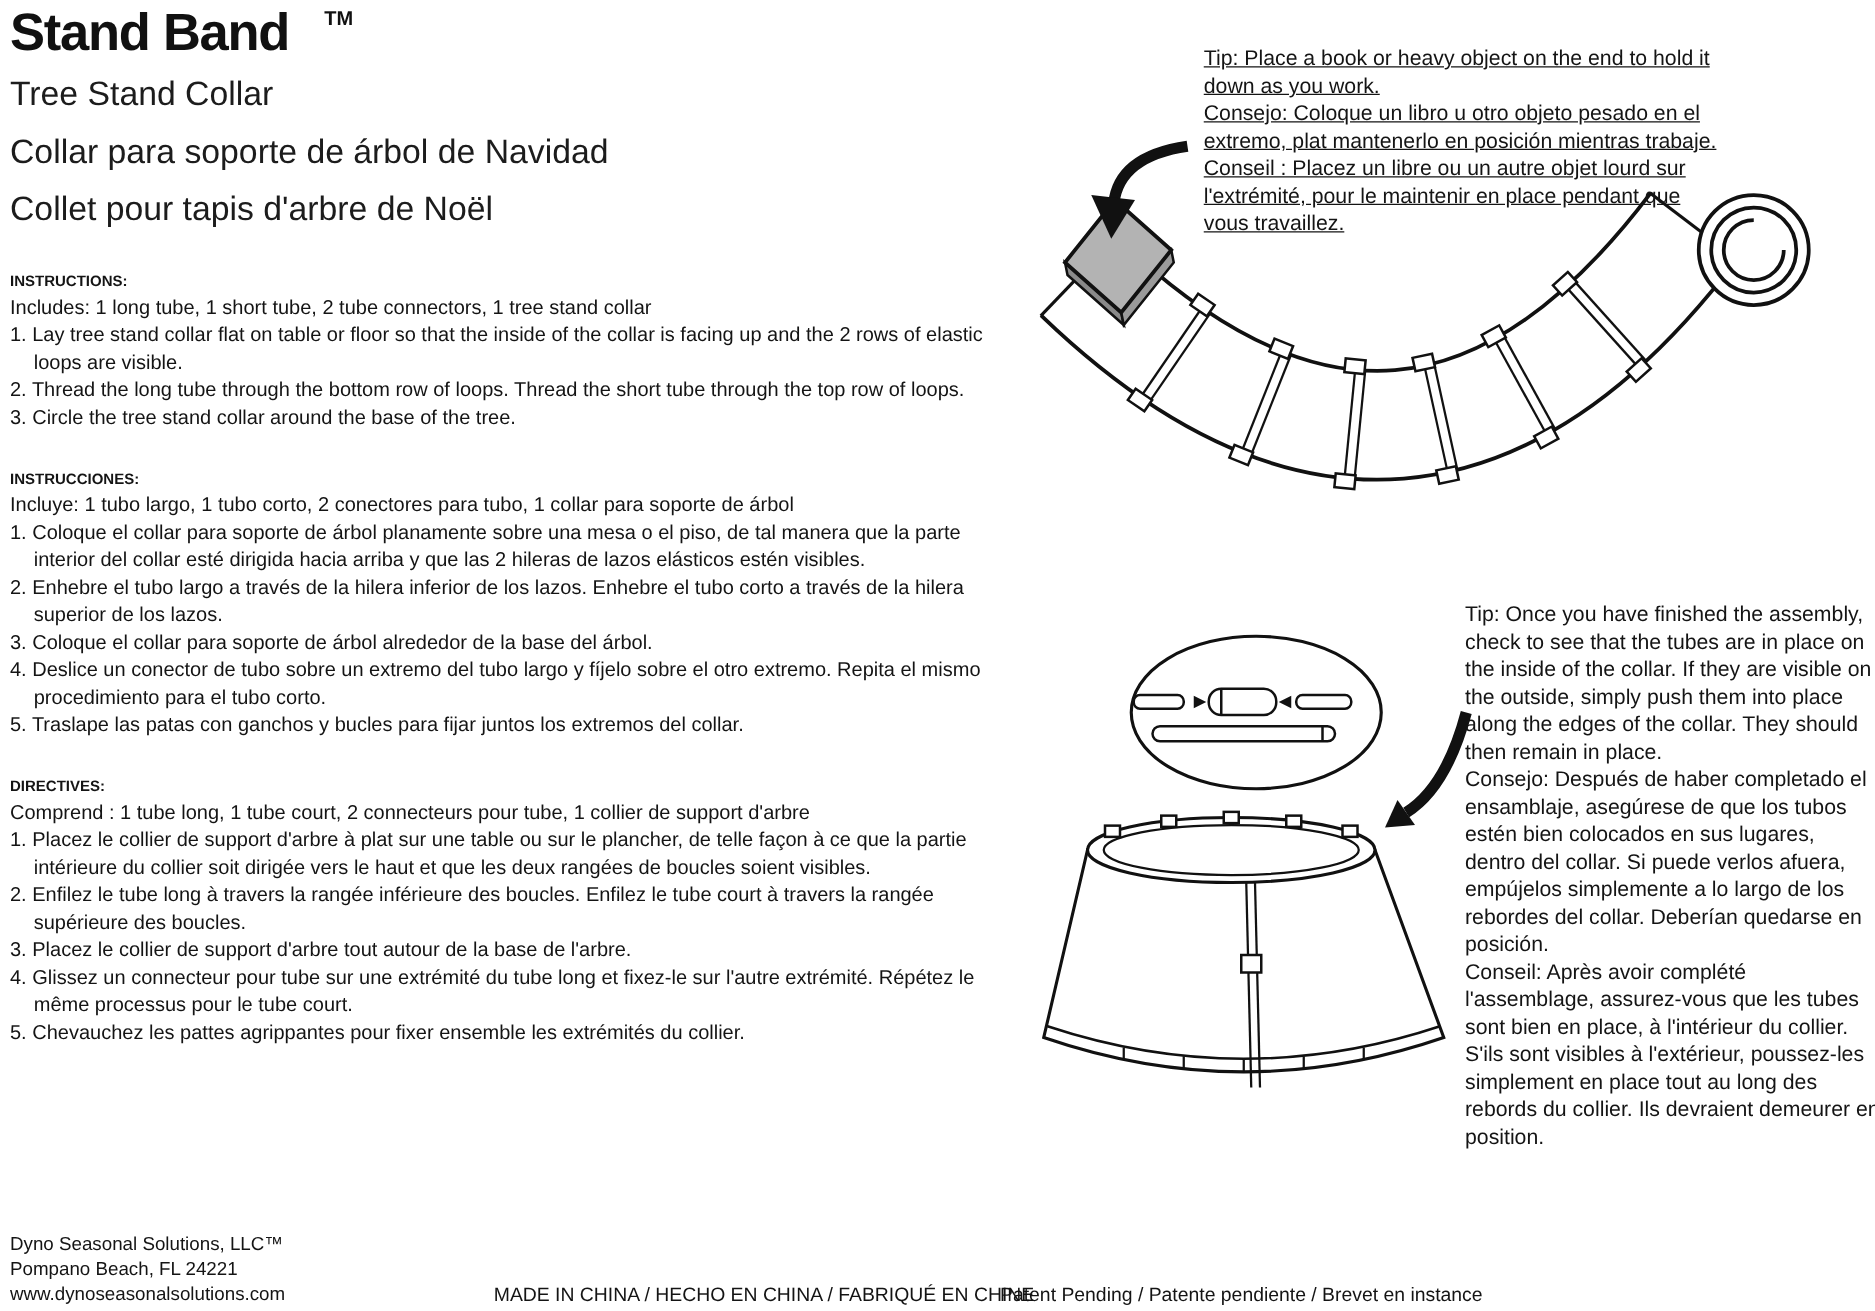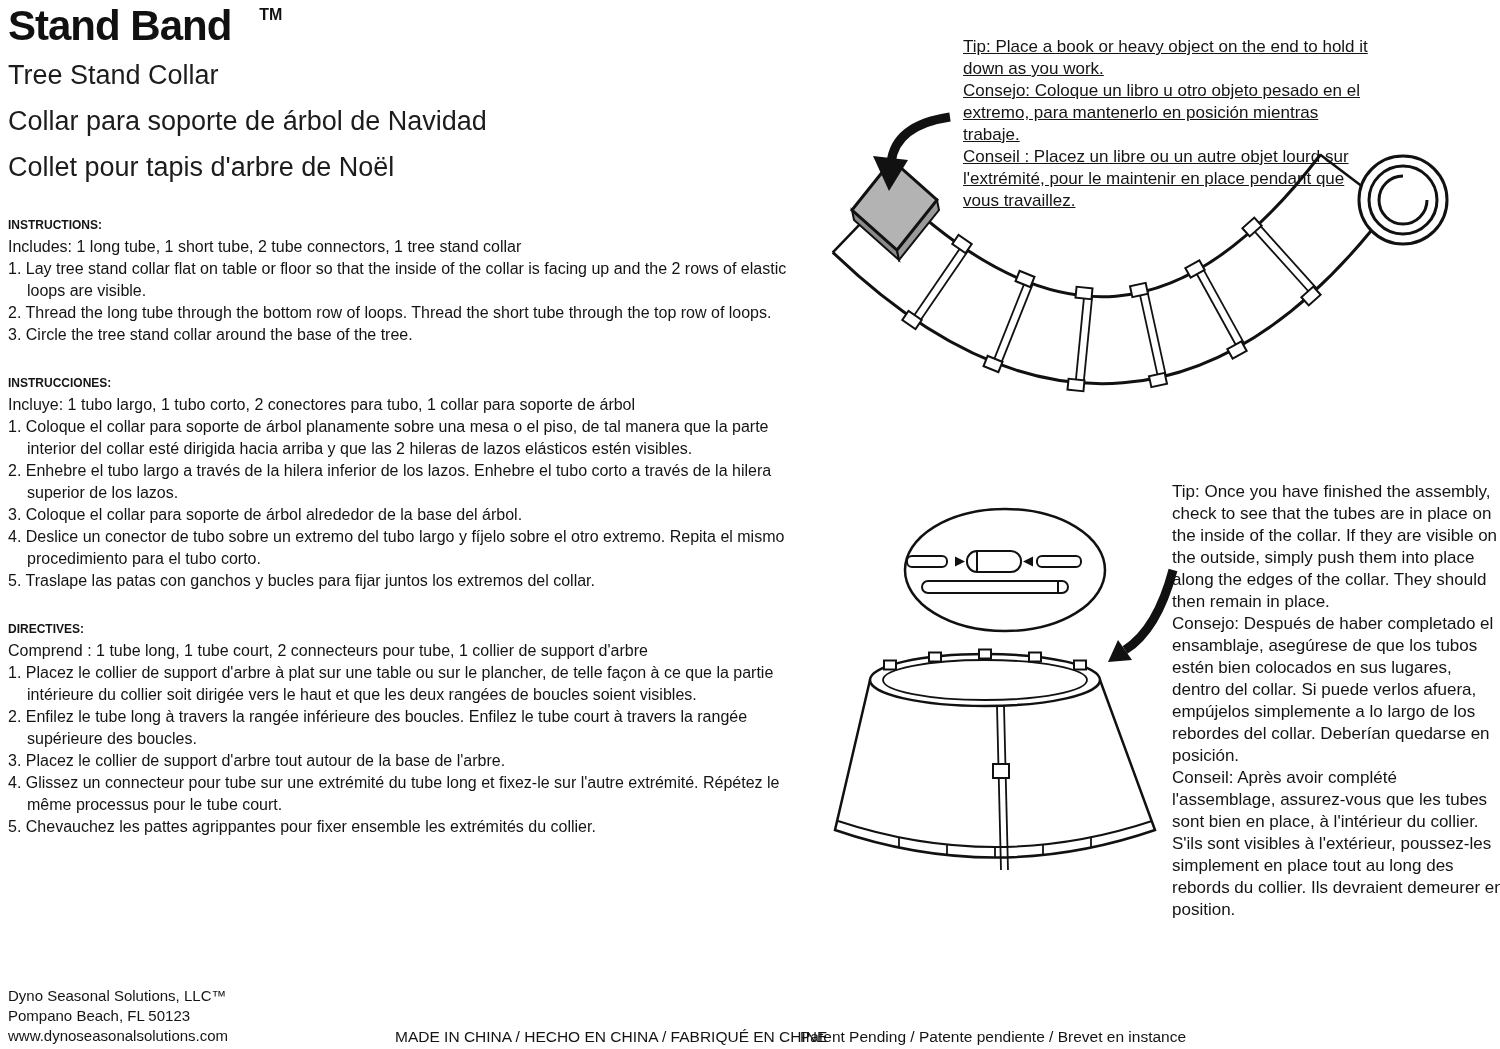--- a/index.html
+++ b/index.html
@@ -94,21 +94,21 @@
     <polygon points="37,115 77,65 122,105 82,155" fill="#b3b3b3" stroke="#111" stroke-width="3"></polygon>
   </g>
   <g>
     <path d="M 135 22 Q 80 30 76 68" fill="none" stroke="#111" stroke-width="9"></path>
     <polygon points="74,96 58,61 93,65" fill="#111"></polygon>
   </g>
 </svg>
 
 <div class="abs tip1">
   <p>Tip: Place a book or heavy object on the end to hold it down as you work.</p>
-  <p>Consejo: Coloque un libro u otro objeto pesado en el extremo, para mantenerlo en posición mientras trabaje.</p>
+  <p>Consejo: Coloque un libro u otro objeto pesado en el extremo, plat mantenerlo en posición mientras trabaje.</p>
   <p>Conseil : Placez un libre ou un autre objet lourd sur l'extrémité, pour le maintenir en place pendant que vous travaillez.</p>
 </div>
 
 <svg class="abs drawing2" width="380" height="420" viewBox="0 0 380 420">
   <g>
     <ellipse cx="180" cy="90" rx="100" ry="61" fill="#fff" stroke="#111" stroke-width="2.5"></ellipse>
     <g stroke="#111" stroke-width="2" fill="#fff">
       <rect x="82" y="76" width="40" height="11" rx="5"></rect>
       <rect x="142" y="71" width="54" height="21" rx="10"></rect>
       <line x1="152" y1="71" x2="152" y2="92"></line>
@@ -185,17 +185,17 @@
     <p class="step">2. Enfilez le tube long à travers la rangée inférieure des boucles. Enfilez le tube court à travers la rangée supérieure des boucles.</p>
     <p class="step">3. Placez le collier de support d'arbre tout autour de la base de l'arbre.</p>
     <p class="step">4. Glissez un connecteur pour tube sur une extrémité du tube long et fixez-le sur l'autre extrémité. Répétez le même processus pour le tube court.</p>
     <p class="step">5. Chevauchez les pattes agrippantes pour fixer ensemble les extrémités du collier.</p>
   </section>
 
 </main>
 
 <div class="abs footer-left">
   <div>Dyno Seasonal Solutions, LLC™</div>
-  <div>Pompano Beach, FL 50123</div>
+  <div>Pompano Beach, FL 24221</div>
   <div>www.dynoseasonalsolutions.com</div>
 </div>
 <div class="abs made-in">MADE IN CHINA / HECHO EN CHINA / FABRIQUÉ EN CHINE</div>
 <div class="abs patent">Patent Pending / Patente pendiente / Brevet en instance</div>
 
 </body></html>

